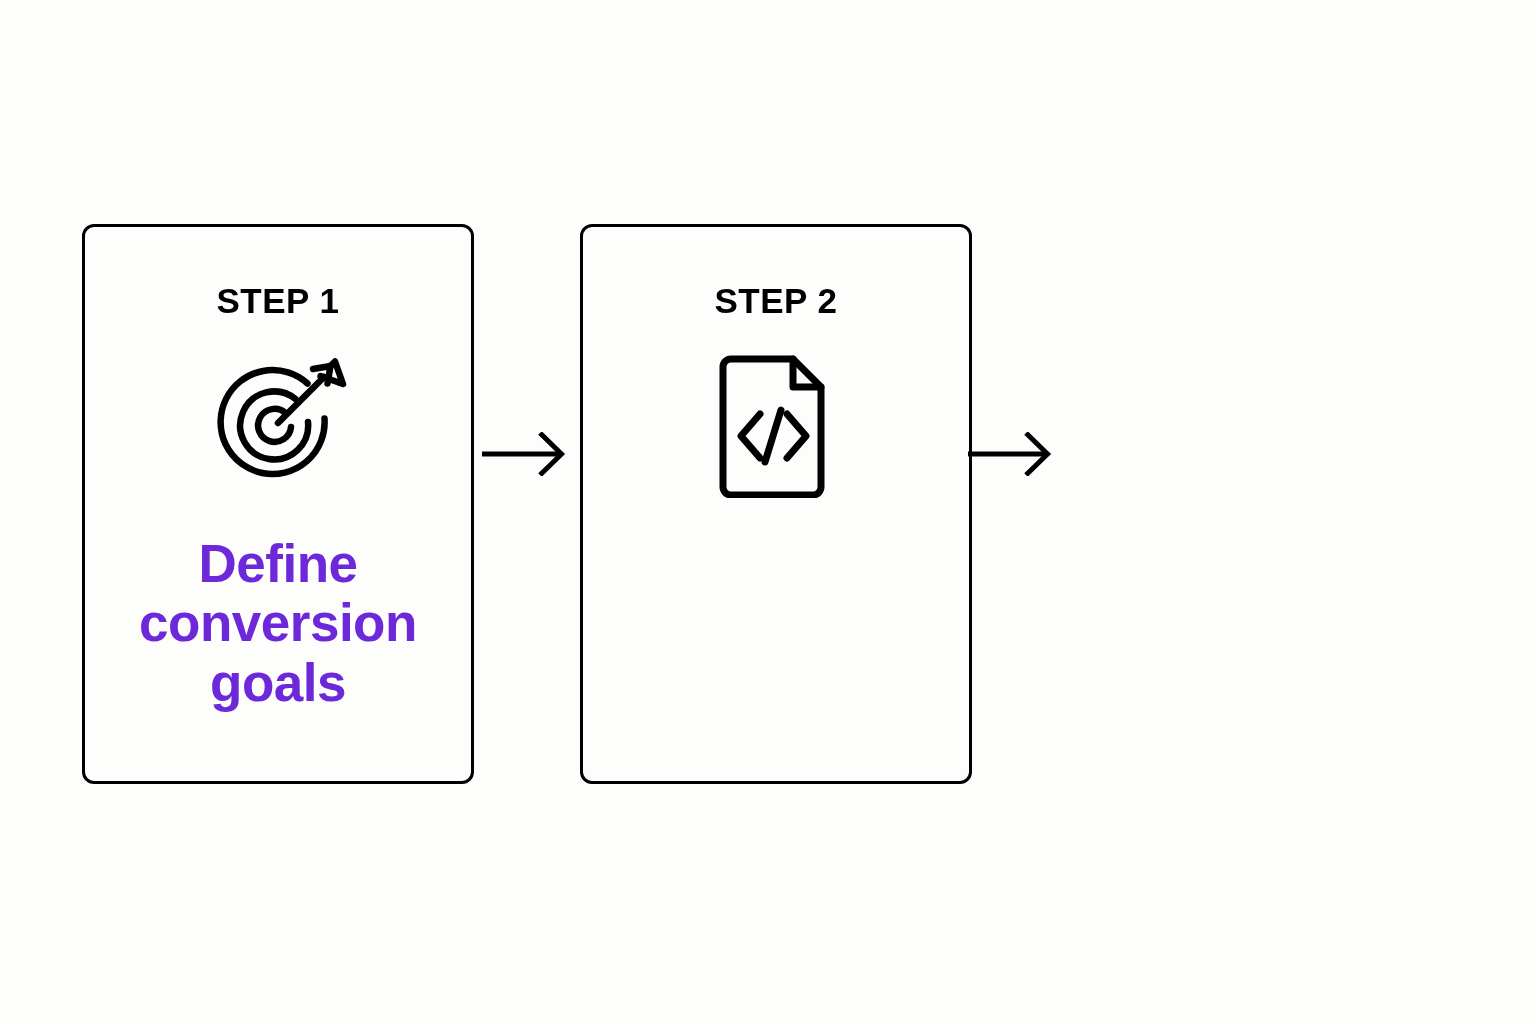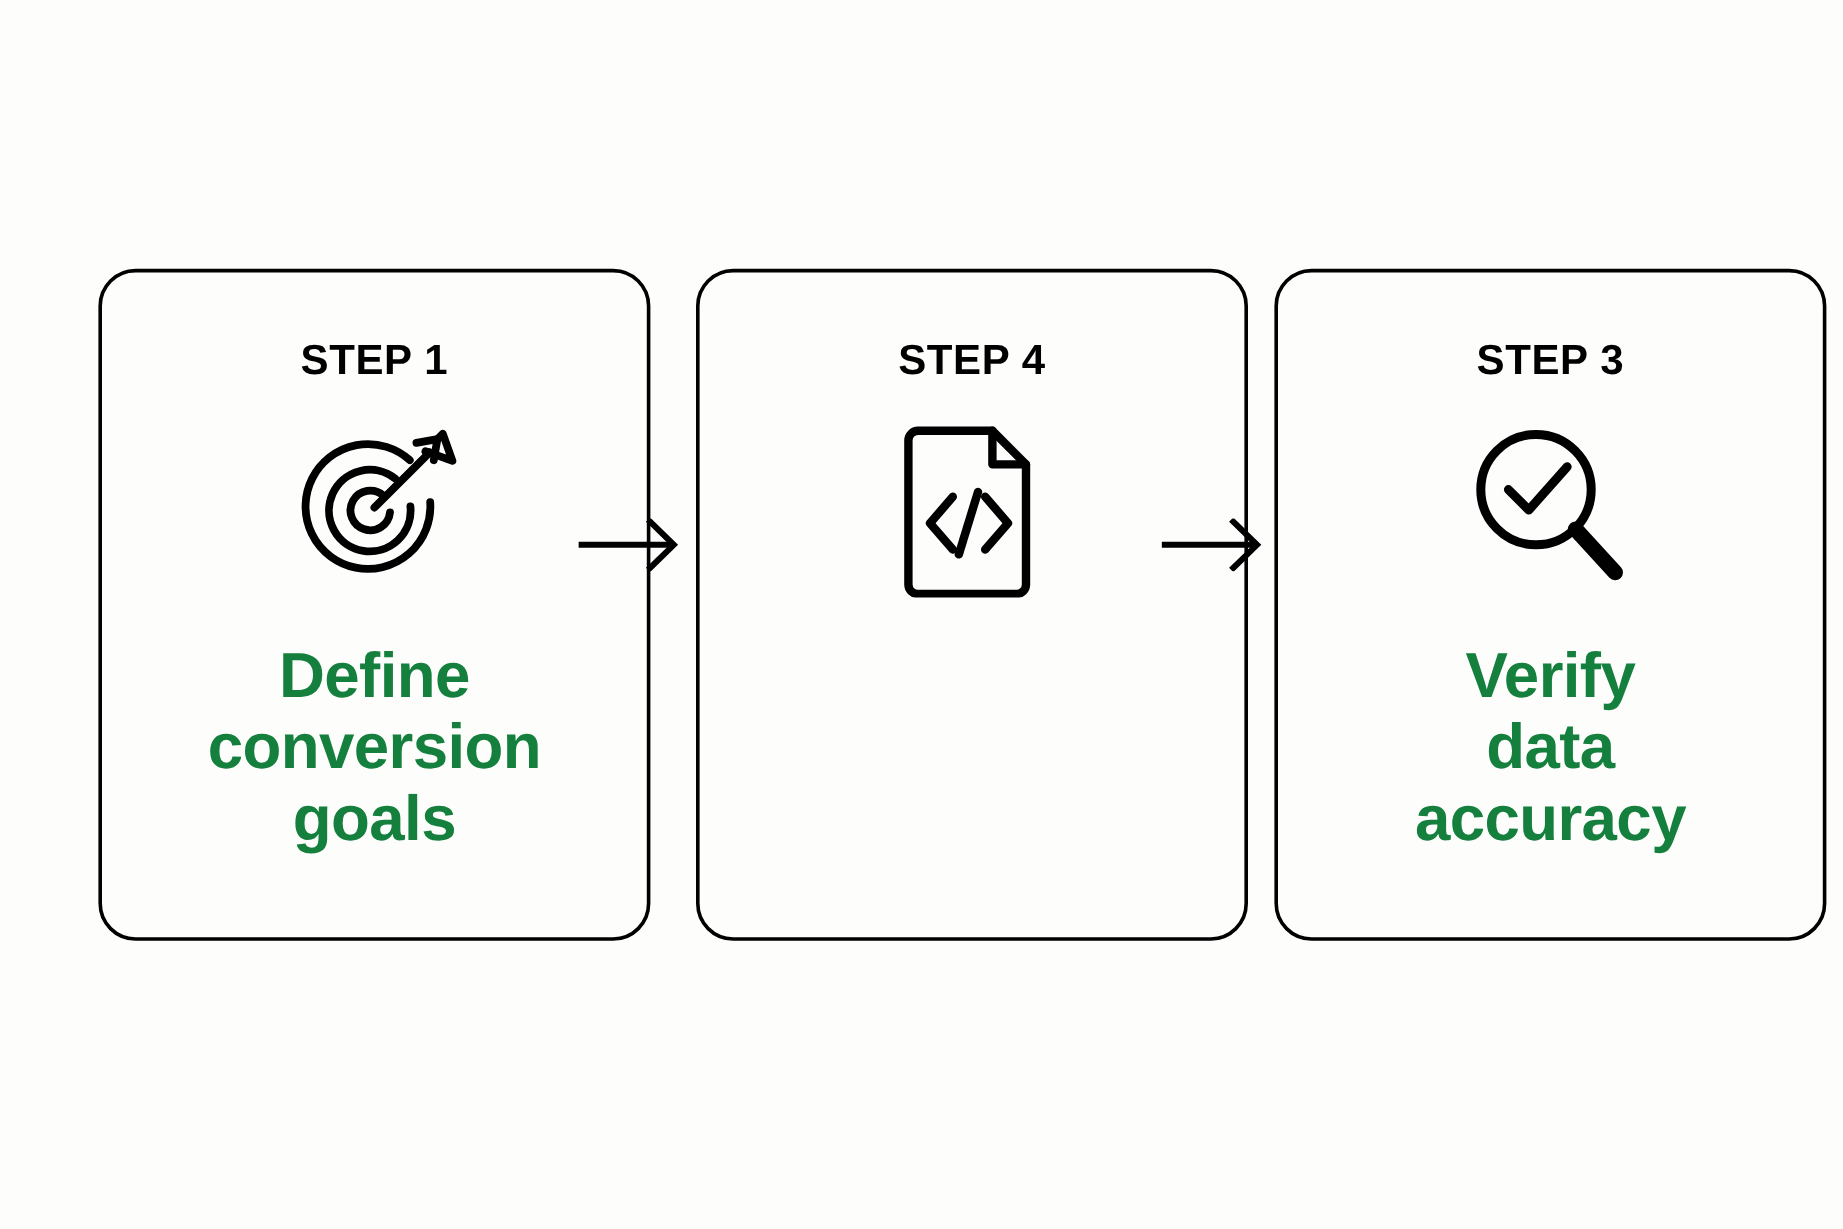--- a/index.html
+++ b/index.html
@@ -18,25 +18,25 @@
   #flow-canvas {
     position: relative;
     width: 1536px;
     height: 1024px;
   }
 
   
   .step-card {
     position: absolute;
     top: 224px;
-    width: 460px;
+    width: 392px;
     height: 560px;
     box-sizing: border-box;
     border: 3px solid #000000;
-    border-radius: 31px;
+    border-radius: 12px;
     background: #fdfdfc;
     display: flex;
     flex-direction: column;
     align-items: center;
   }
   #card-1 { left: 82px; }
   #card-2 { left: 580px; }
   #card-3 { left: 1062px; }
 
   .step-label {
@@ -62,21 +62,21 @@
   }
 
   .step-text {
     margin-top: 36px;
     width: 100%;
     padding: 0 10px;
     box-sizing: border-box;
     font-size: 53px;
     font-weight: bold;
     line-height: 1.12;
-    color: #15803d;
+    color: #6d28d9;
     text-align: center;
     white-space: pre-line;
     letter-spacing: -0.5px;
   }
 
   
   .arrow-connector {
     position: absolute;
     top: 432px;
     width: 92px;
@@ -115,21 +115,21 @@
   </div>
 
   <div class="arrow-connector" id="arrow-1">
     <svg width="92" height="44" viewBox="0 0 92 44" fill="none" stroke="#000000" stroke-width="5" stroke-linecap="butt" stroke-linejoin="miter">
       <path d="M 0 22 L 78 22"></path>
       <path d="M 58 1 L 79.5 22 L 58 43"></path>
     </svg>
   </div>
 
   <div class="step-card" id="card-2">
-    <div class="step-label">STEP 4</div>
+    <div class="step-label">STEP 2</div>
 
     <div class="step-icon">
       <svg width="126" height="150" viewBox="0 0 126 150" fill="none" stroke="#000000" stroke-width="7" stroke-linecap="round" stroke-linejoin="round">
 
         <path d="M 18 11 L 80 11 L 108 39 L 108 139 A 8 8 0 0 1 100 147
                  L 18 147 A 8 8 0 0 1 10 139 L 10 19 A 8 8 0 0 1 18 11 Z"></path>
 
         <path d="M 80 11 L 80 39 L 108 39"></path>
 
         <path d="M 47 66 L 28 88 L 47 110"></path>
@@ -142,32 +142,14 @@
 
   </div>
 
   <div class="arrow-connector" id="arrow-2">
     <svg width="92" height="44" viewBox="0 0 92 44" fill="none" stroke="#000000" stroke-width="5" stroke-linecap="butt" stroke-linejoin="miter">
       <path d="M 0 22 L 78 22"></path>
       <path d="M 58 1 L 79.5 22 L 58 43"></path>
     </svg>
   </div>
 
-  <div class="step-card" id="card-3">
-    <div class="step-label">STEP 3</div>
-
-    <div class="step-icon">
-      <svg width="140" height="150" viewBox="0 0 140 150" fill="none" stroke="#000000" stroke-width="7.5" stroke-linecap="round" stroke-linejoin="round">
-
-        <circle cx="58" cy="60" r="46"></circle>
-
-        <path d="M 91 93 L 124 129" stroke-width="13"></path>
-
-        <path d="M 35 60 L 52 77 L 84 41"></path>
-      </svg>
-    </div>
-
-    <div class="step-text">Verify
-data
-accuracy</div>
-  </div>
 
 </div>
 
 </body></html>

